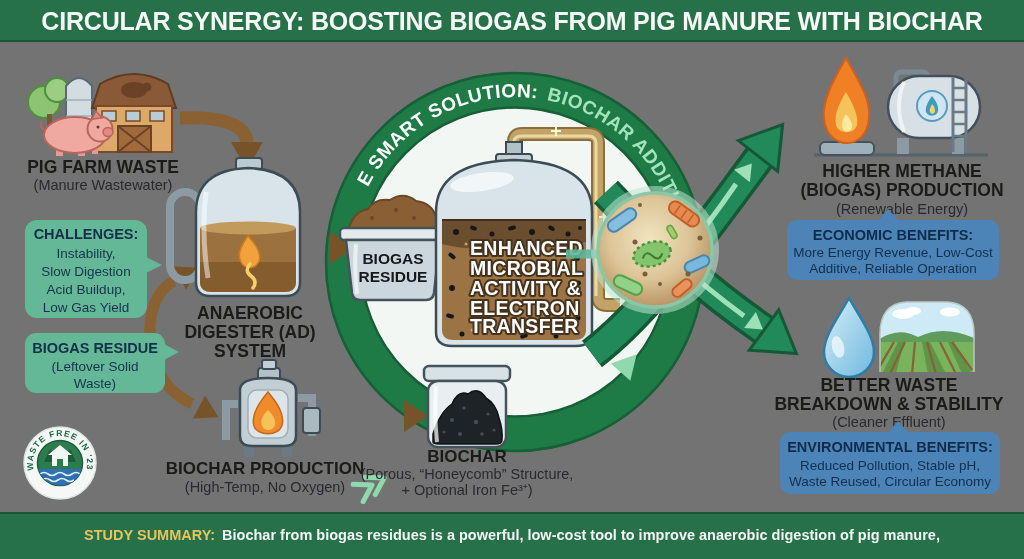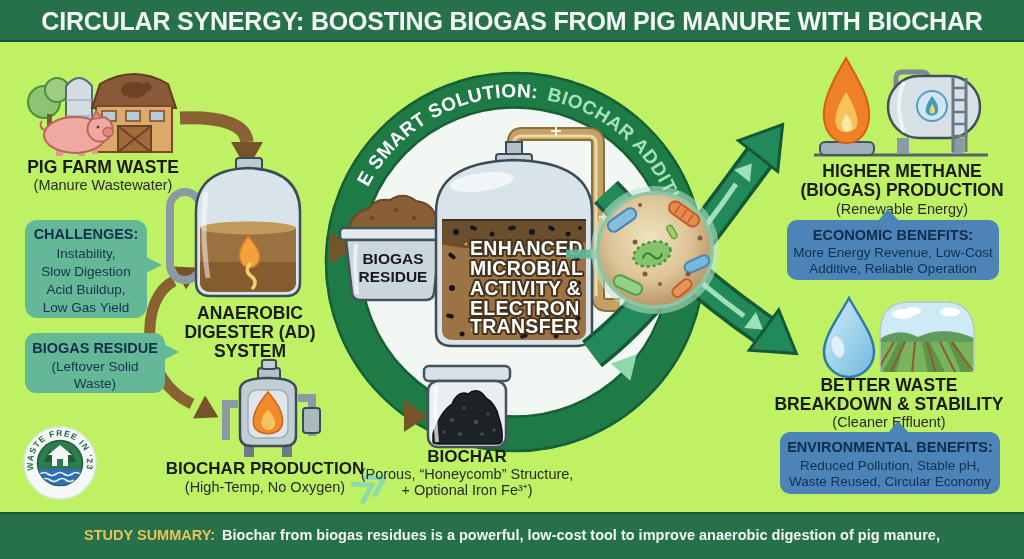--- a/index.html
+++ b/index.html
@@ -1,16 +1,16 @@
 <!DOCTYPE html>
 <html><head>
 <meta charset="utf-8">
 <style>
   html,body{margin:0;padding:0;background:#cfd6d2;}
-  .page{position:relative;width:1024px;height:559px;background:#bef264;font-family:"Liberation Sans",sans-serif;overflow:hidden;}
+  .page{position:relative;width:1024px;height:559px;background:#737373;font-family:"Liberation Sans",sans-serif;overflow:hidden;}
   .header{position:absolute;top:0;left:0;width:1024px;height:42px;background:#26704a;display:flex;align-items:center;justify-content:center;box-shadow:inset 0 -2px 0 #1b5737;}
   .header-title{color:#f4f9f5;font-weight:bold;font-size:25px;letter-spacing:-0.2px;white-space:nowrap;}
   .main-svg{position:absolute;top:42px;left:0;}
   .footer{position:absolute;bottom:0;left:0;width:1024px;height:47px;background:#26704a;box-shadow:inset 0 2px 0 #1b5737;display:flex;flex-direction:column;align-items:center;justify-content:center;}
   .f-line{font-size:14.5px;font-weight:bold;color:#f2f6f2;line-height:1.3;white-space:nowrap;}
   .f-gold{color:#e7c45a;margin-right:7px;}
   .f-cite{font-style:italic;font-weight:600;color:#d3e4d6;margin-left:7px;}
   svg text{font-family:"Liberation Sans",sans-serif;}
   .lbl{font-weight:bold;font-size:17.5px;fill:#1b1b19;}
   .lblB{font-weight:bold;font-size:17px;fill:#1b1b19;}

